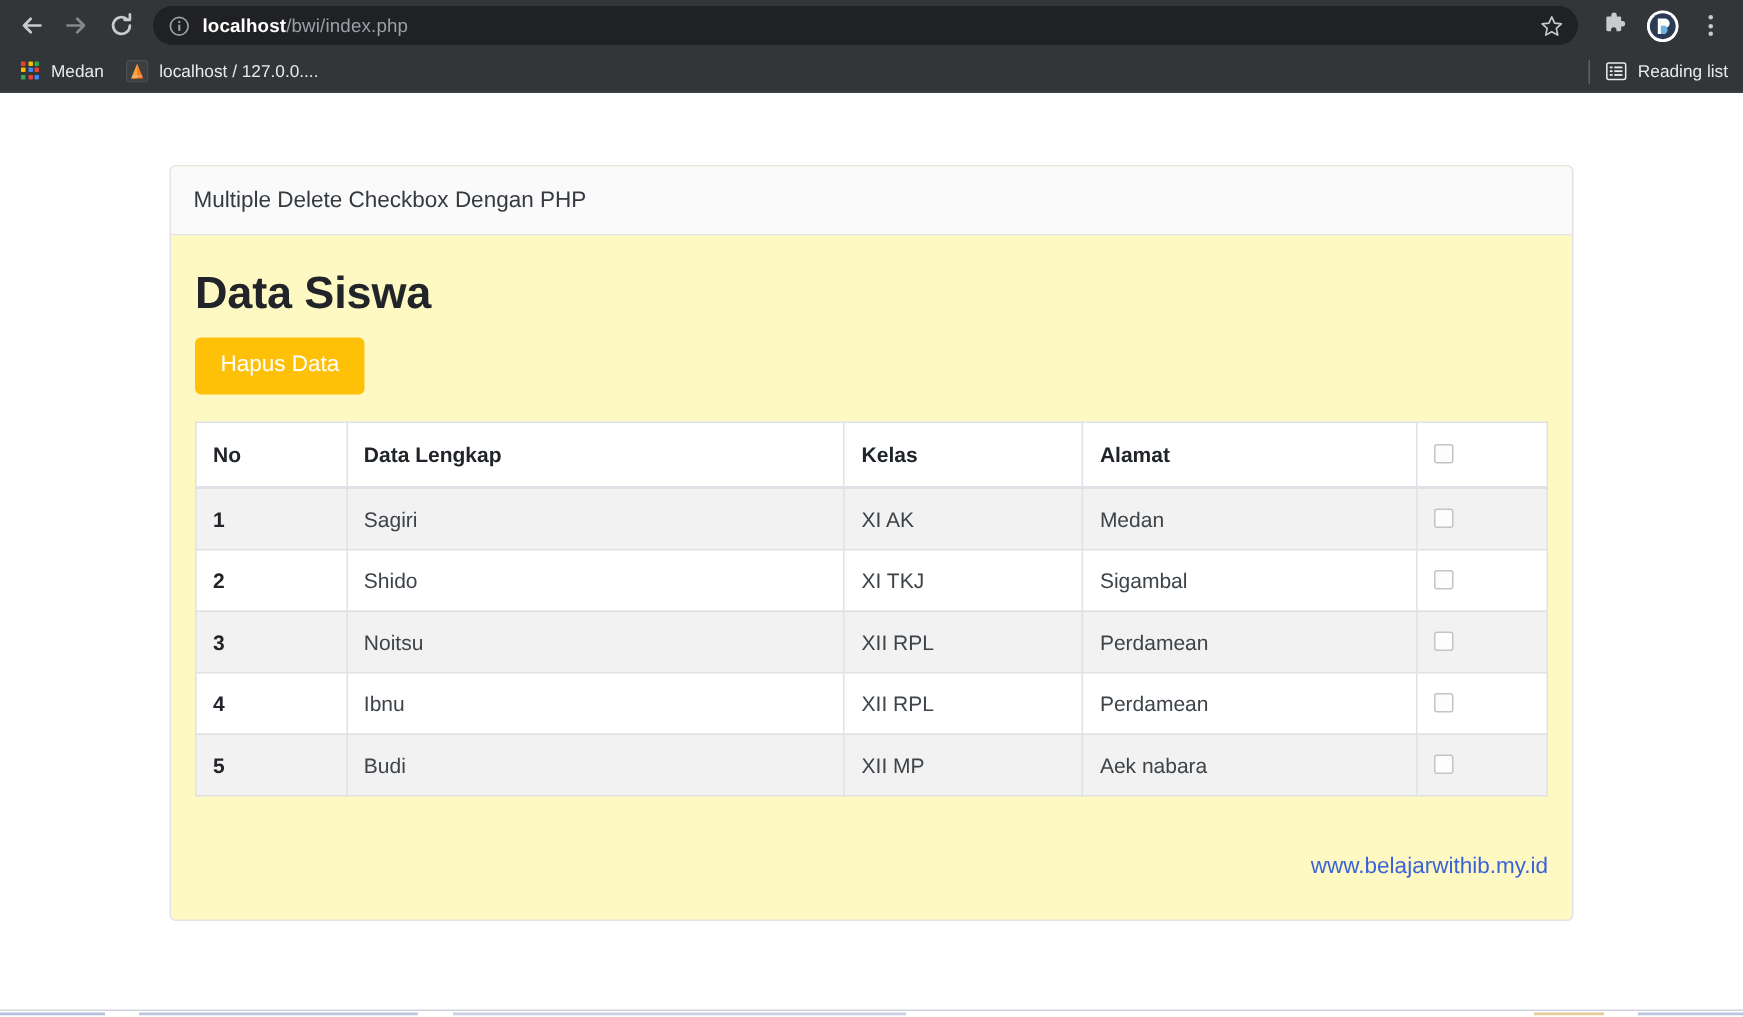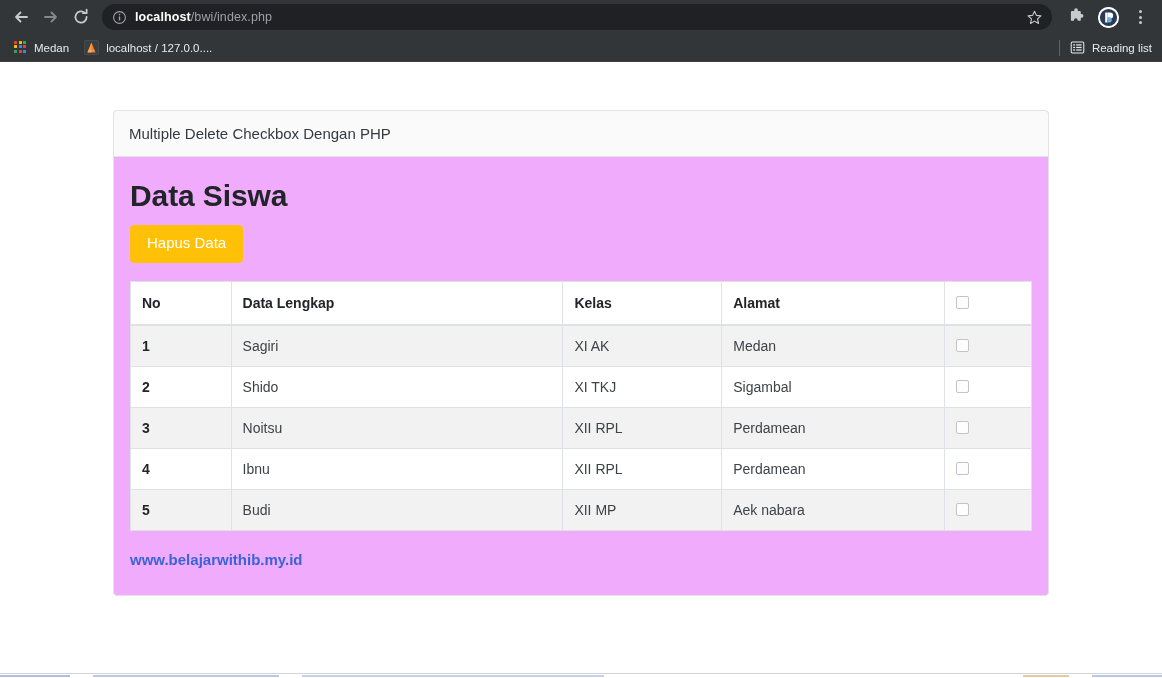--- a/index.html
+++ b/index.html
@@ -141,21 +141,21 @@
     overflow: hidden;
     position: relative;
   }
   .container {
     width: 936px;
     margin: 48px auto 0 auto;
   }
   .card {
     border: 1px solid #e3e3e3;
     border-radius: 4px;
-    background: #f0abfc;
+    background: #fef9c3;
   }
   .card-header {
     background: #fafafa;
     border-bottom: 1px solid #e3e3e3;
     padding: 14px 16px 14px 15px;
     font-size: 15px;
     color: #343a40;
     font-weight: 400;
     border-radius: 3px 3px 0 0;
   }
@@ -221,24 +221,23 @@
     appearance: none;
     -webkit-appearance: none;
     border: 1px solid #c4c4c4;
     border-radius: 2px;
     background: #fdfdfd;
     display: block;
     cursor: pointer;
   }
 
   .site-link-wrap {
-    text-align: left;
-    margin-top: 20px;
+    text-align: right;
+    margin-top: 38px;
     margin-bottom: 6px;
-    font-weight: bold;
   }
   .site-link {
     color: #3b63d8;
     font-size: 15px;
     text-decoration: none;
     cursor: pointer;
   }
 
   
   .bottom-sliver {

